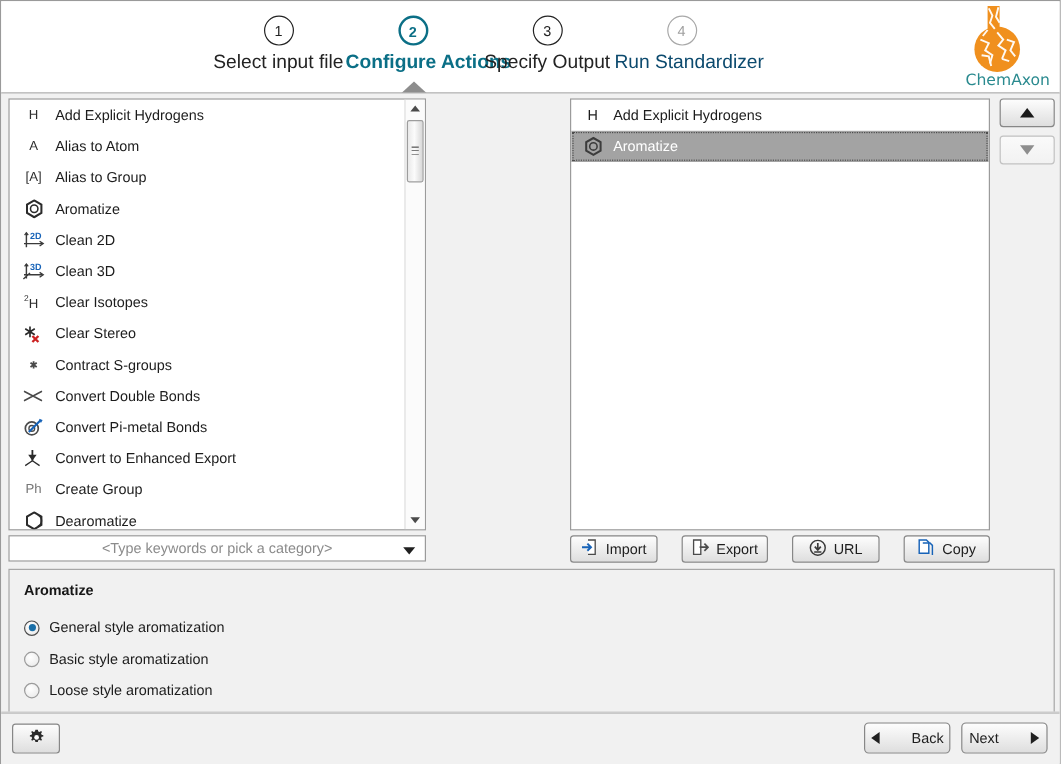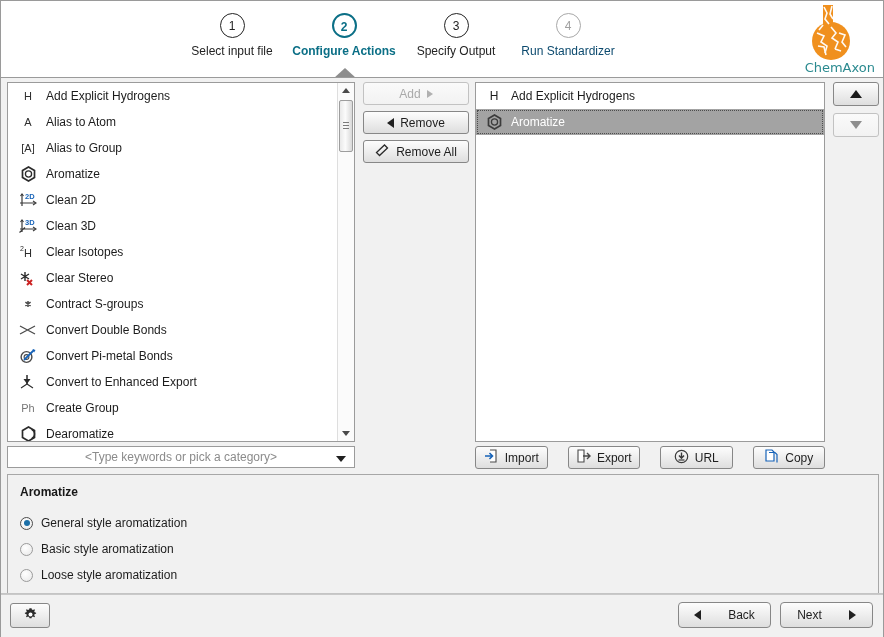--- a/index.html
+++ b/index.html
@@ -53,21 +53,21 @@
     border-radius: 50%;
     margin: 0 auto 6px auto;
     border: 1.6px solid #232323;
     font-size: 12px;
     color: #232323;
     background: #fff;
     box-sizing: border-box;
     text-align: center;
   }
   .step .label {
-    font-size: 12px;
+    font-size: 16px;
     color: #232323;
     white-space: nowrap;
   }
   .step.active .circle {
     border-color: #0b6f86;
     border-width: 2px;
     color: #0b6f86;
     font-weight: bold;
   }
   .step.active .label {
@@ -440,21 +440,21 @@
     box-sizing: border-box;
   }
   .nav-btns {
     position: absolute;
     right: 10px;
     top: 8px;
     display: flex;
     gap: 9px;
   }
   .nav-btns .btn {
-    width: 93px;
+    width: 72px;
     height: 26px;
     border-radius: 4px;
     gap: 27px;
   }
 
   .sep-line {
     position: absolute;
     left: 0; right: 0;
     top: 0;
     height: 1px;
@@ -656,38 +656,20 @@
             <span class="tri-down"></span>
           </div>
       </div>
     </div>
 
     <div class="combo">
       <span class="ph">&lt;Type keywords or pick a category&gt;</span>
       <span class="cb-arrow"></span>
     </div>
 
-    <div class="mid-col">
-      <div class="btn disabled">
-        <span>Add</span>
-        <span class="tri-right-dis"></span>
-      </div>
-      <div class="btn">
-        <span class="tri-left-dark"></span>
-        <span>Remove</span>
-      </div>
-      <div class="btn">
-        <span>
-          <svg width="15" height="13" viewBox="0 0 15 13">
-            <path d="M4.5,11.5 L1.5,8.5 L9.5,1 L12.5,4 z" fill="none" stroke="#2b2b2b" stroke-width="1.3"></path>
-          </svg>
-        </span>
-        <span>Remove All</span>
-      </div>
-    </div>
 
     <div class="right-panel">
       <div class="sel-row">
         <span class="ic">H</span>
         <span class="nm">Add Explicit Hydrogens</span>
       </div>
       <div class="sel-row selected">
         <span class="ic">
           <svg width="15" height="16" viewBox="0 0 15 16">
             <polygon points="7.5,1 13.5,4.5 13.5,11.5 7.5,15 1.5,11.5 1.5,4.5" fill="none" stroke="#3c3c3c" stroke-width="1.7"></polygon>

